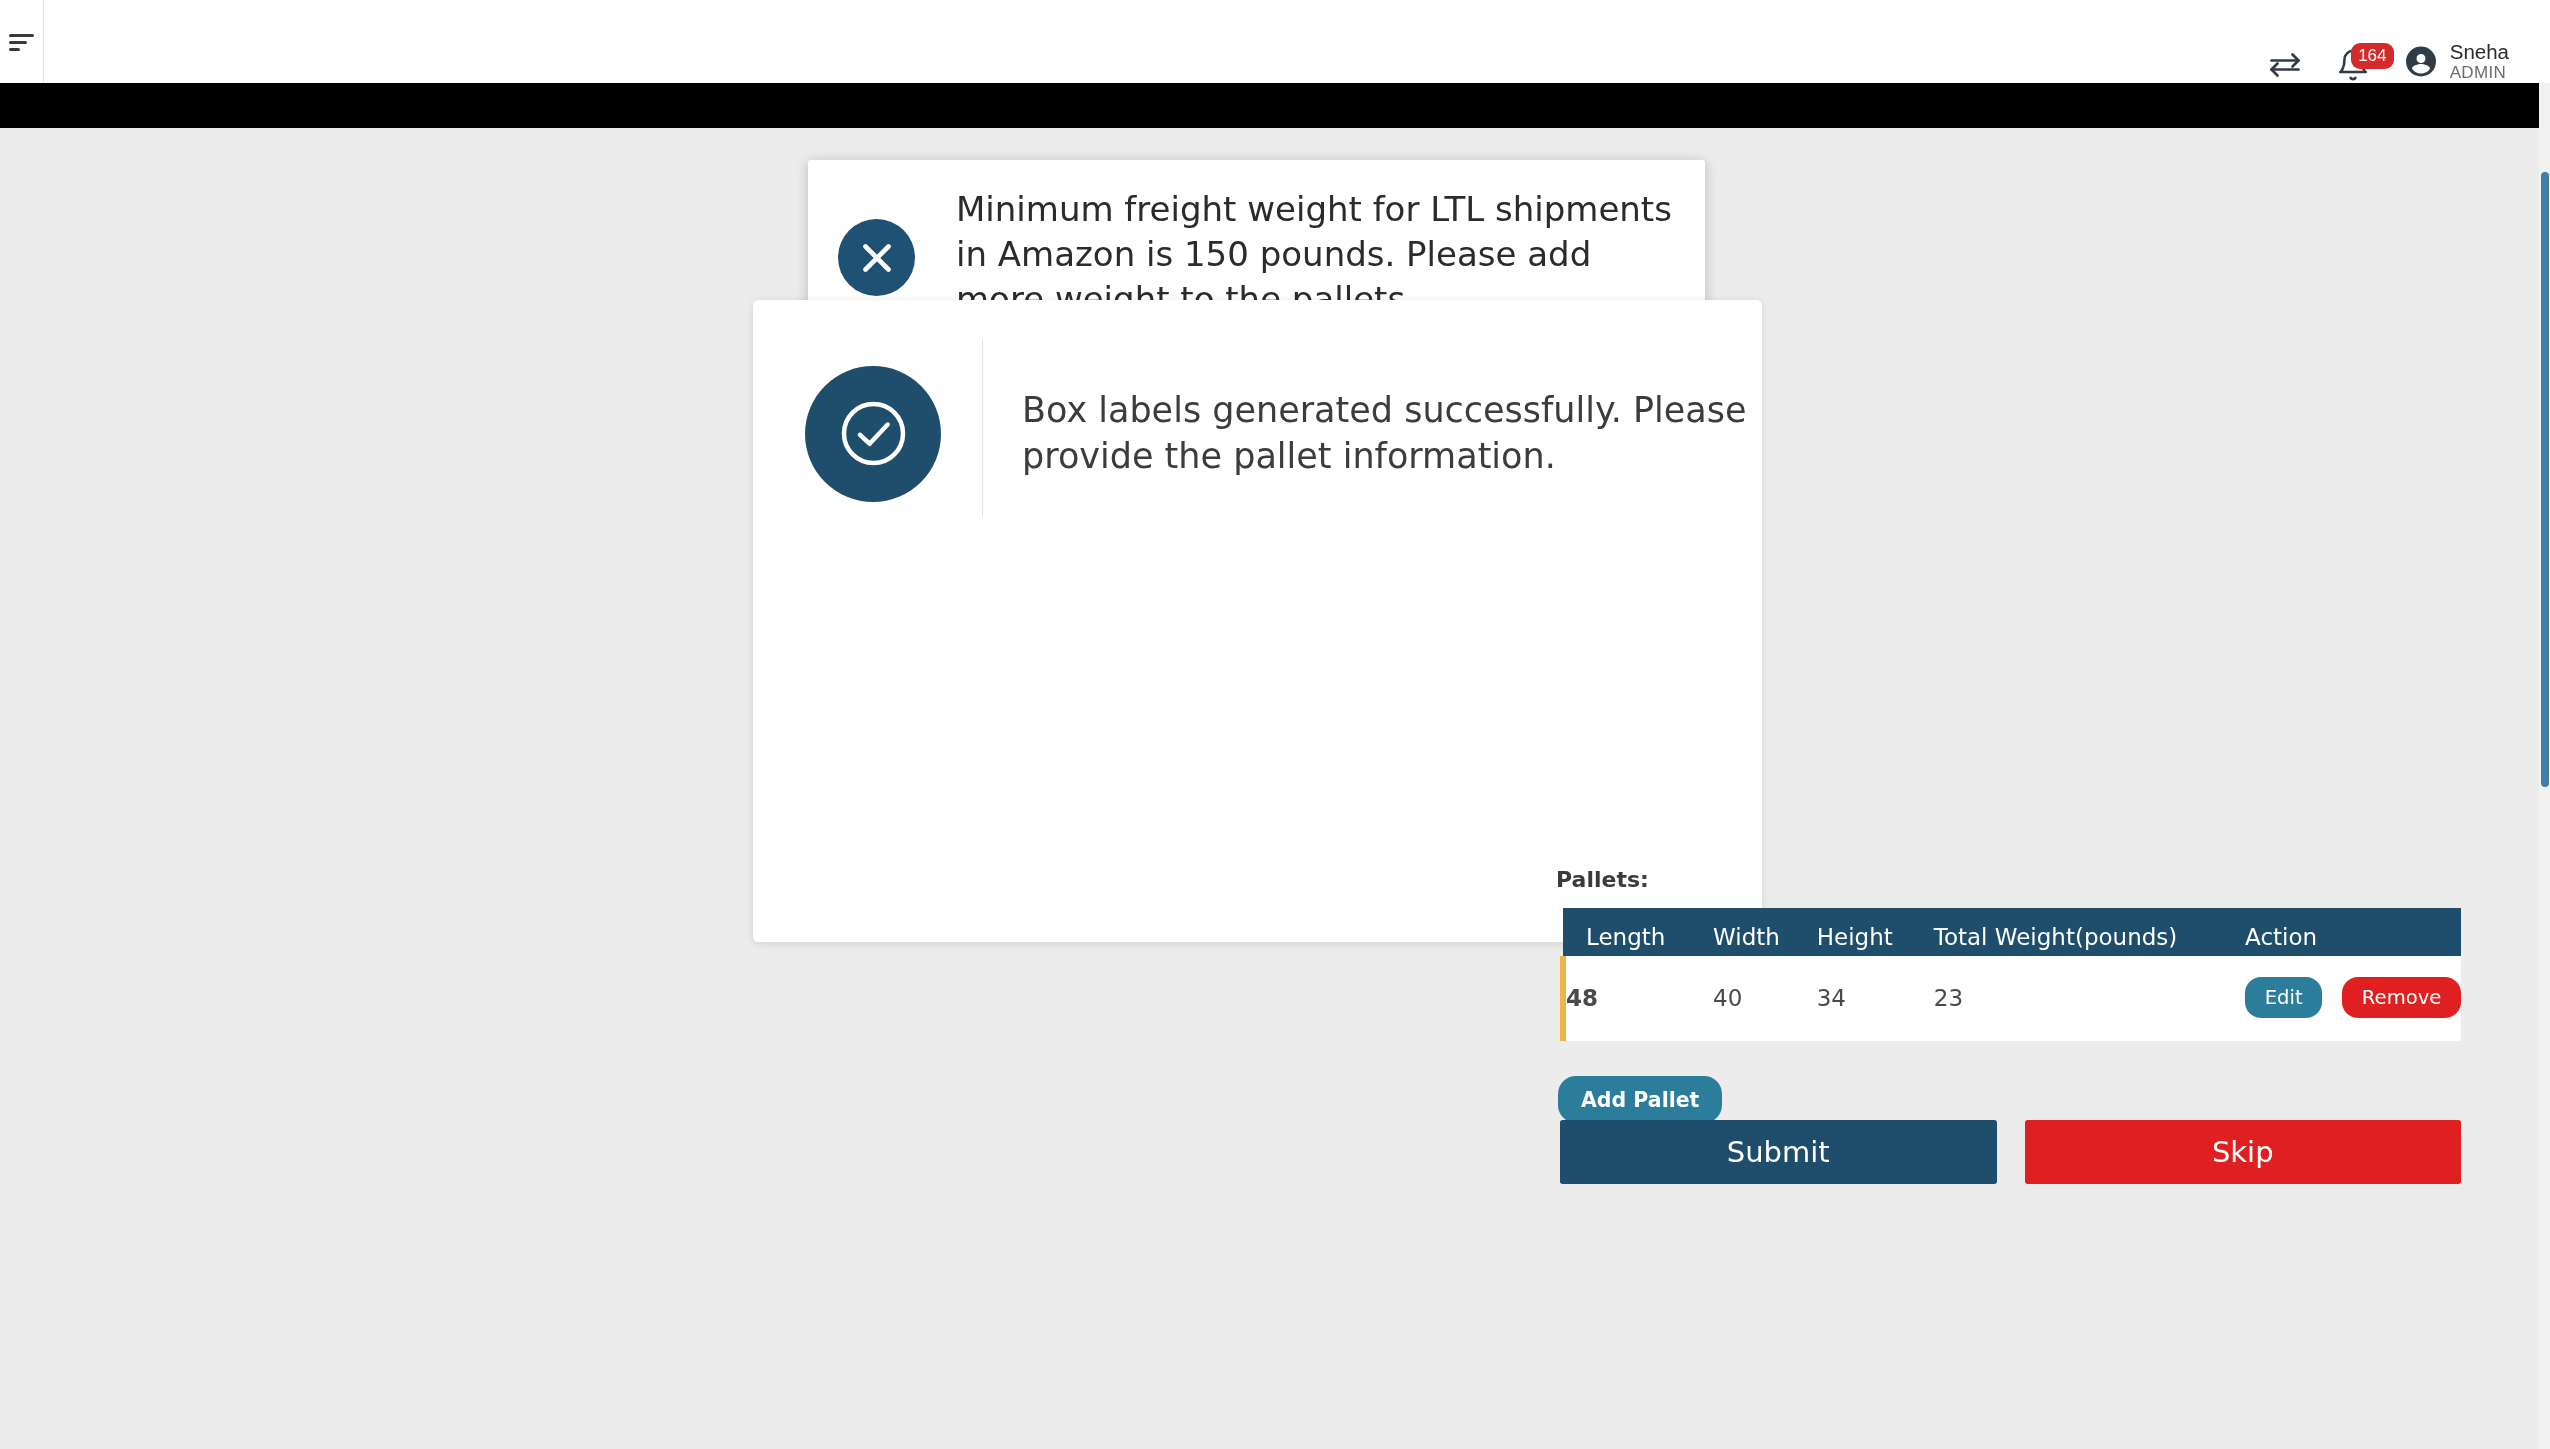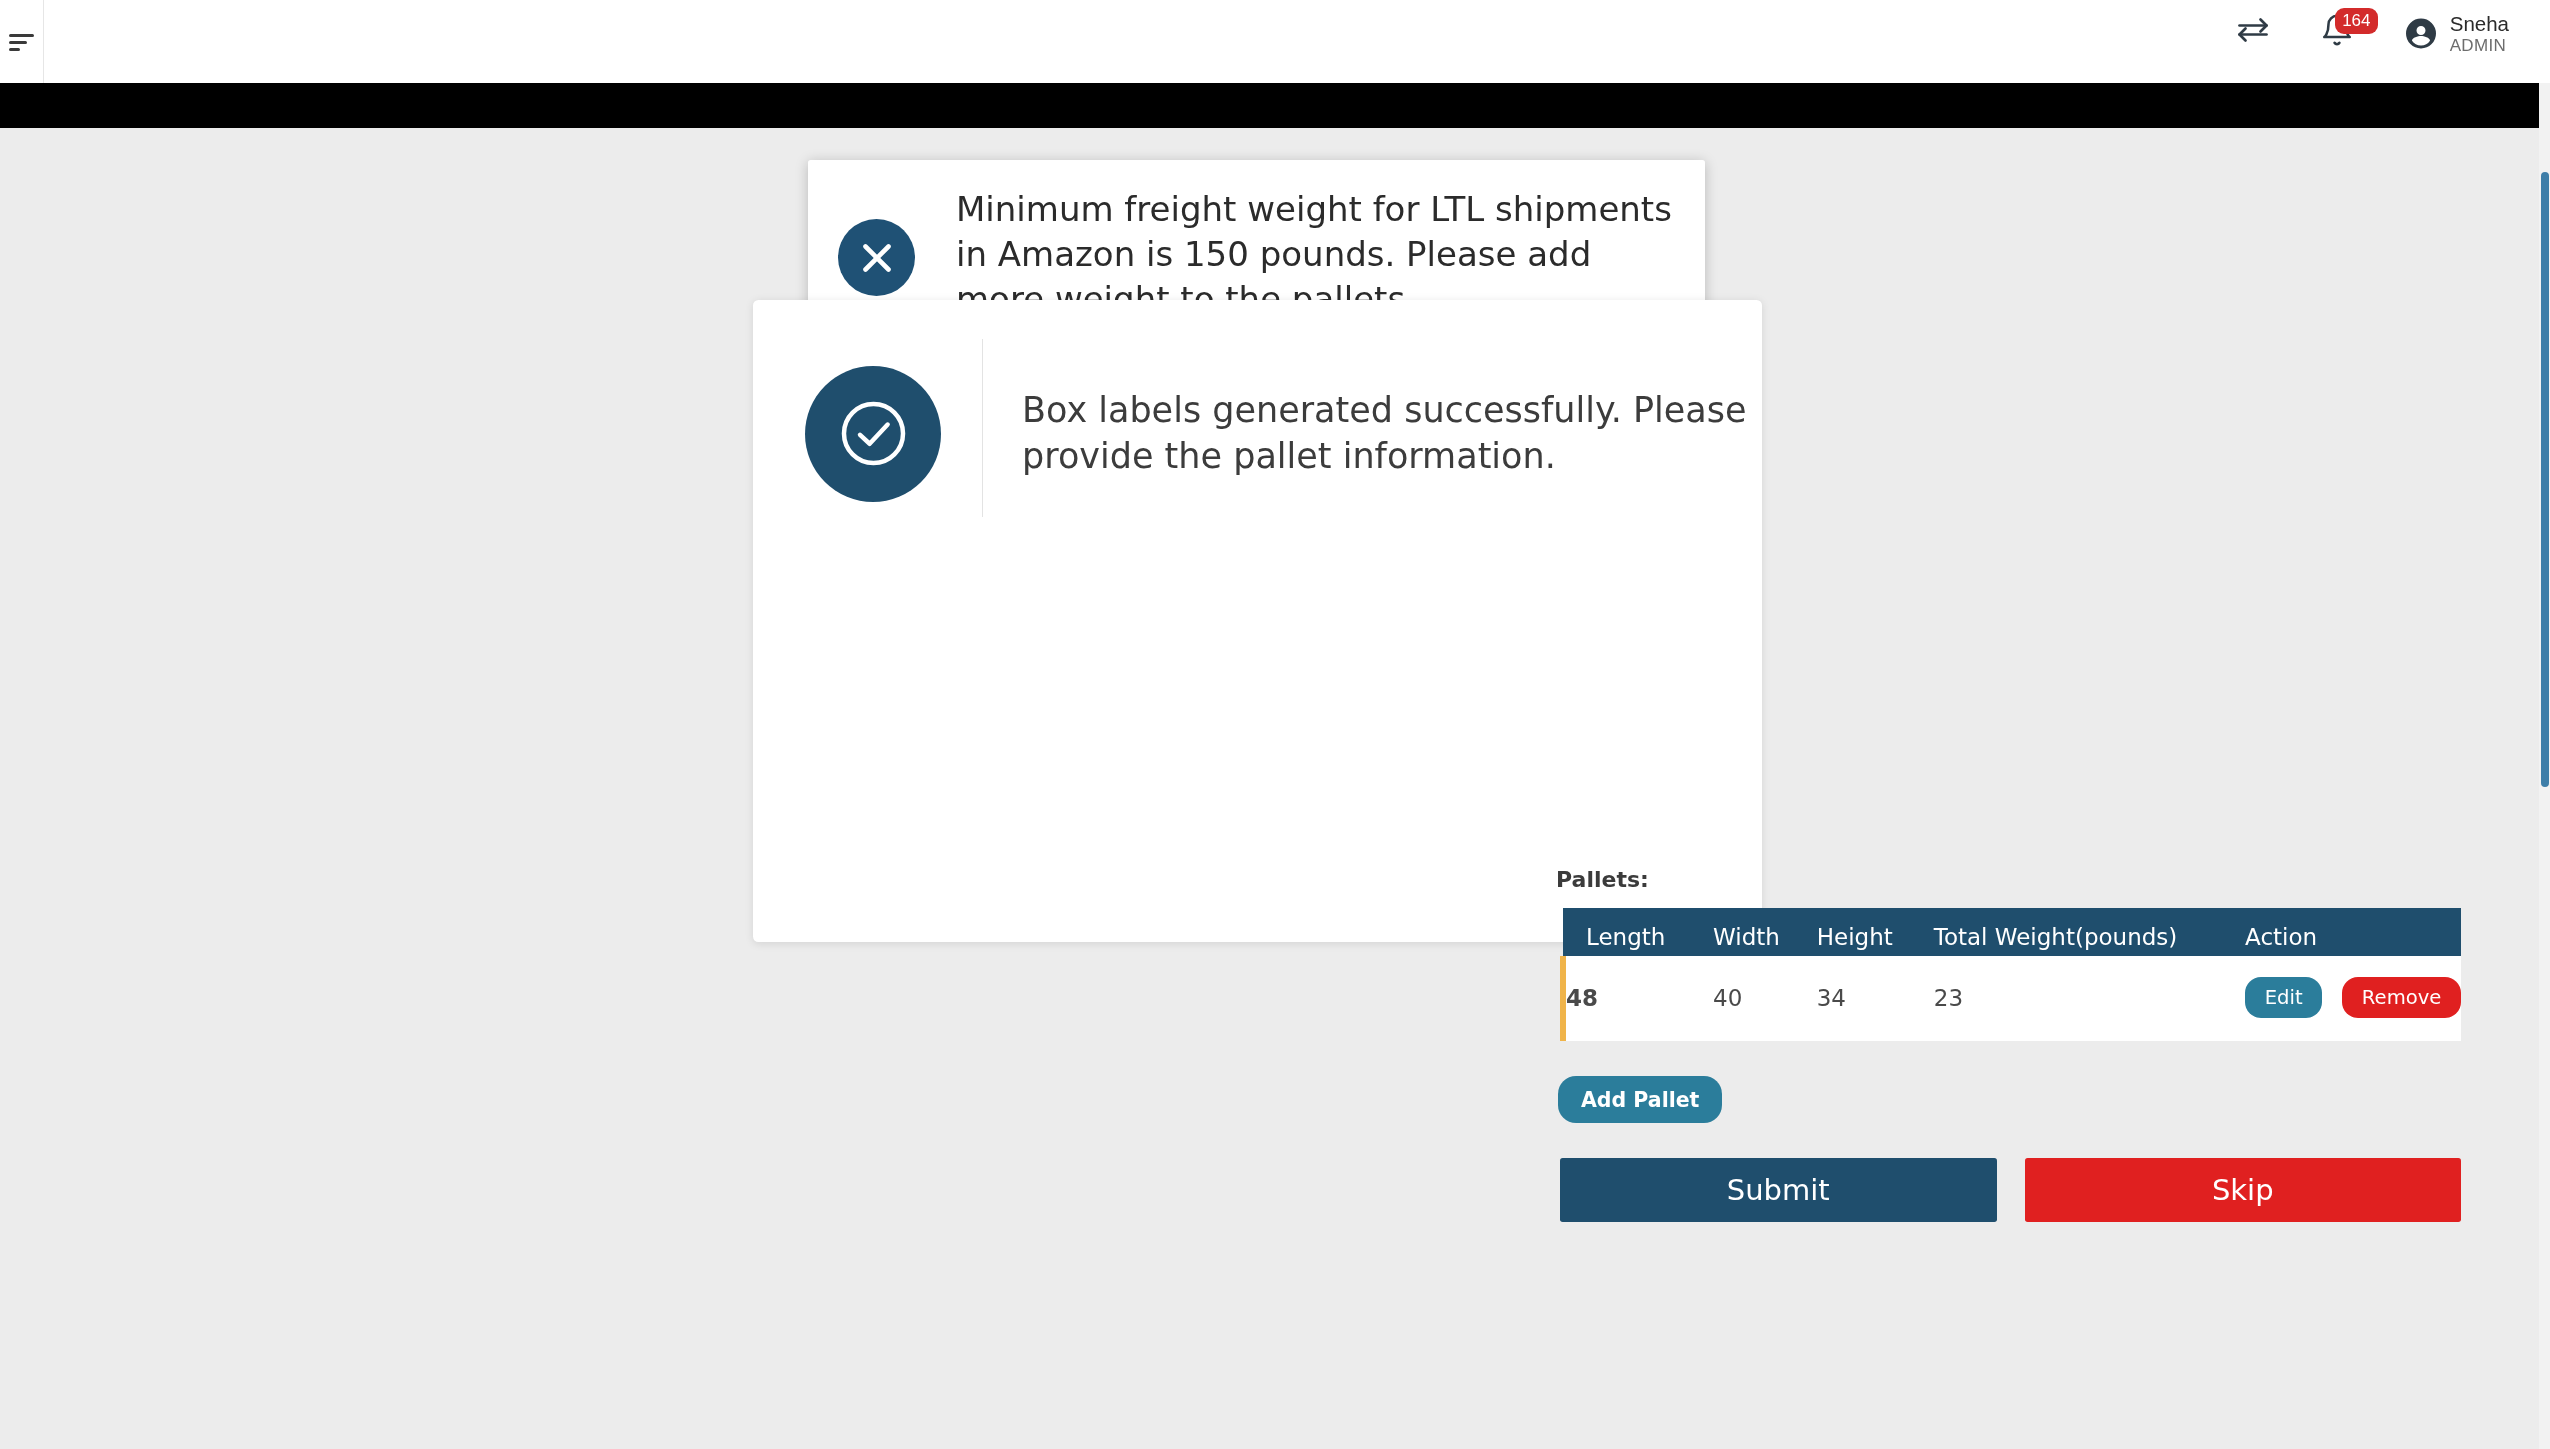--- a/index.html
+++ b/index.html
@@ -45,26 +45,26 @@
     background: #3a3a3a;
     border-radius: 1.8px;
     margin-bottom: 4.5px;
   }
   .hamburger span:nth-child(1) { width: 25px; }
   .hamburger span:nth-child(2) { width: 18px; }
   .hamburger span:nth-child(3) { width: 10.7px; }
 
   .topbar-right {
     position: absolute;
-    top: 12px;
+    top: 0;
     right: 41px;
     height: 83px;
     display: flex;
-    align-items: flex-start;
-    gap: 48px;
+    align-items: flex-end;
+    gap: 32px;
   }
   .icon-btn {
     position: relative;
     width: 36px;
     height: 36px;
     display: flex;
     align-items: center;
     justify-content: center;
     cursor: pointer;
     color: #2f3b45;
@@ -289,21 +289,21 @@
     font-size: 20.5px;
     font-weight: bold;
     padding: 11.6px 23px;
     cursor: pointer;
     font-family: "DejaVu Sans", sans-serif;
   }
 
   
   .footer-btns {
     position: absolute;
-    top: 858px;
+    top: 820px;
     left: 807px;
     width: 901px;
     display: flex;
     gap: 28px;
   }
   .btn-submit {
     flex: 1 1 0;
     height: 64px;
     background: #1f4e6d;
     color: #ffffff;

